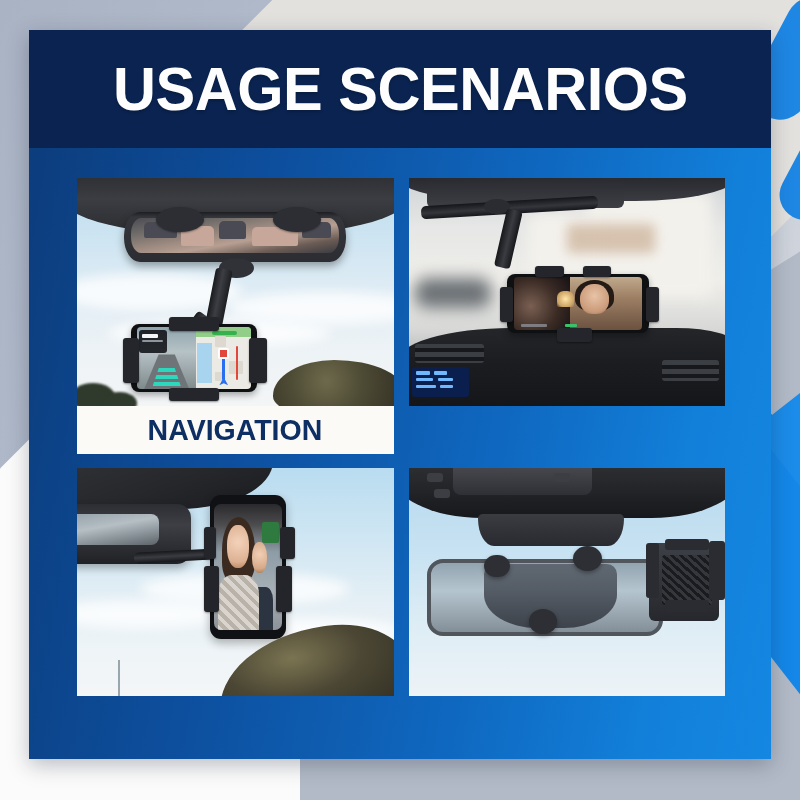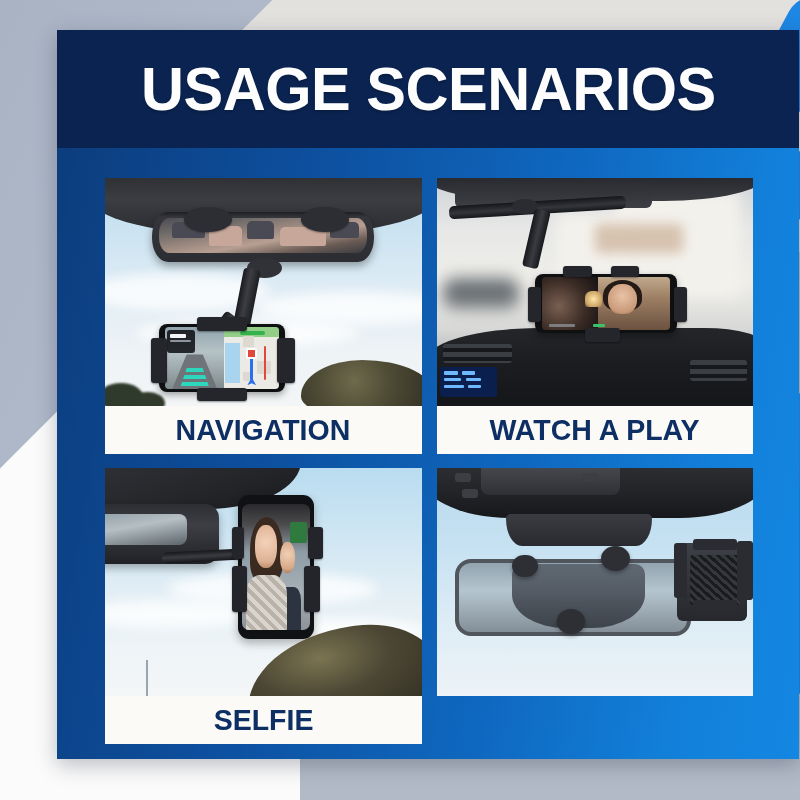--- a/index.html
+++ b/index.html
@@ -45,21 +45,20 @@
     background:#1e87e4;border-radius:36px;transform:rotate(28deg);
   }
   .bg-white-corner-bl{
     position:absolute;left:0;bottom:0;width:300px;height:120px;background:#fbfbfb;
   }
 
   
   #card{
     position:absolute;left:29px;top:30px;width:742px;height:729px;
     box-shadow:0 6px 20px rgba(20,30,50,.28);
-    margin-left:28px;
   }
   #title-bar{
     position:absolute;left:0;top:0;width:742px;height:118px;
     background:#0a2350;
     display:flex;align-items:center;justify-content:center;
   }
   #title-text{
     color:#fdfdfd;
     font-size:62px;
     font-weight:bold;
@@ -383,23 +382,20 @@
               <div class="p2-subbar"></div>
               <div class="p2-greenbar"></div>
             </div>
           </div>
           <div class="clamp" style="left:29%;top:48%;width:4%;height:15%;"></div>
           <div class="clamp" style="right:21%;top:48%;width:4%;height:15%;"></div>
           <div class="clamp" style="left:40%;top:38.5%;width:9%;height:5%;"></div>
           <div class="clamp" style="left:55%;top:38.5%;width:9%;height:5%;"></div>
           <div class="clamp" style="left:47%;top:66%;width:11%;height:6%;"></div>
         </div>
-        <div class="label">
-          <span>WATCH A PLAY</span>
-        </div>
       </div>
 
       <div class="cell">
         <div class="photo">
           <div class="p3-sky"></div>
           <div class="cloud" style="left:20%;top:46%;width:66%;height:14%;"></div>
           <div class="cloud" style="left:-8%;top:58%;width:56%;height:12%;"></div>
           <div class="cloud" style="left:44%;top:66%;width:58%;height:11%;"></div>
 
           <div class="p3-roof"></div>
@@ -419,23 +415,20 @@
             </div>
           </div>
           <div class="p3-clamp" style="left:40%;top:26%;width:4%;height:14%;"></div>
           <div class="p3-clamp" style="left:64%;top:26%;width:5%;height:14%;"></div>
           <div class="p3-clamp" style="left:40%;top:43%;width:5%;height:20%;"></div>
           <div class="p3-clamp" style="left:63%;top:43%;width:5%;height:20%;"></div>
 
           <div class="p3-cliff"></div>
           <div class="p3-pole"></div>
         </div>
-        <div class="label">
-          <span>SELFIE</span>
-        </div>
       </div>
 
       <div class="cell">
         <div class="photo">
           <div class="p4-sky"></div>
           <div class="p4-roof"></div>
           <div class="p4-console"></div>
           <div class="p4-btn" style="left:6%;top:2%;width:5%;height:4%;"></div>
           <div class="p4-btn" style="left:8%;top:9%;width:5%;height:4%;"></div>
           <div class="p4-btn" style="left:46%;top:2%;width:5%;height:4%;"></div>

